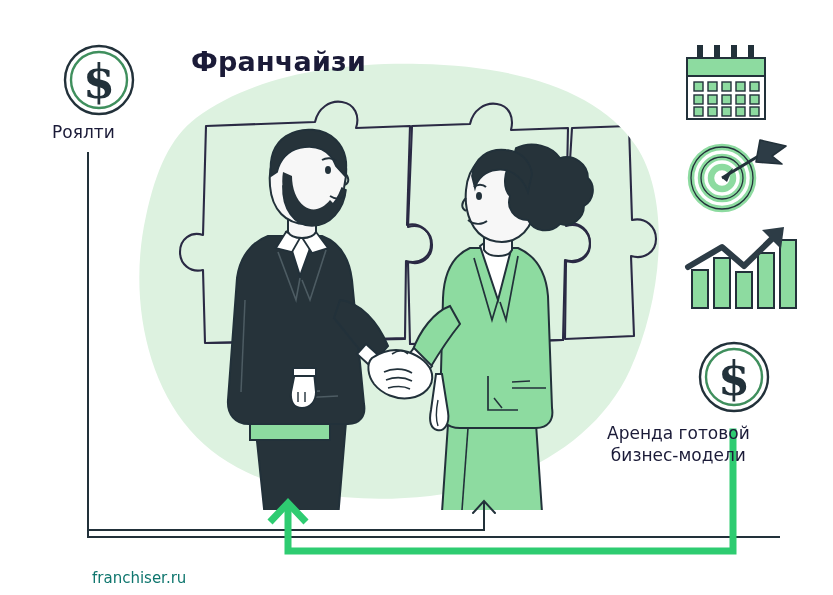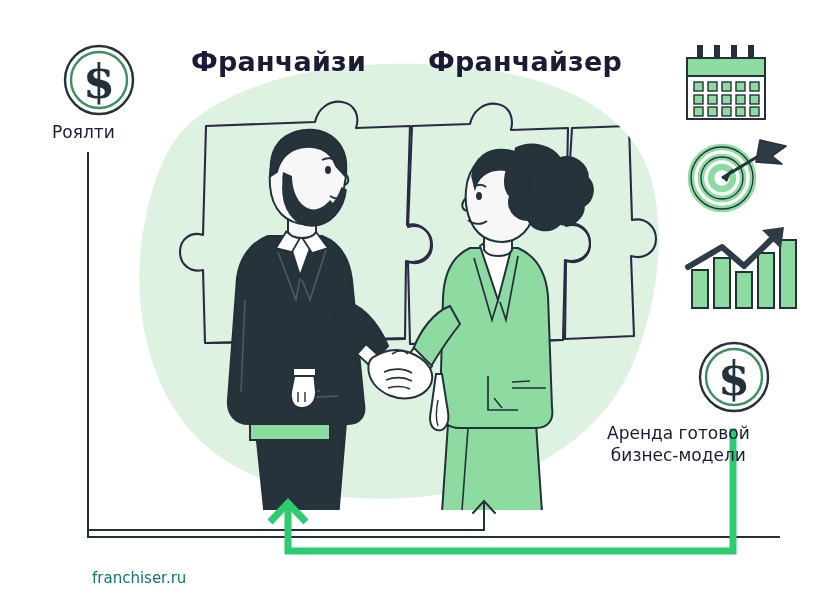--- a/index.html
+++ b/index.html
@@ -310,21 +310,20 @@
       <rect x="758" y="253" width="16" height="55" fill="#8ddba0" stroke="#22313a" stroke-width="2"></rect>
       <rect x="780" y="240" width="16" height="68" fill="#8ddba0" stroke="#22313a" stroke-width="2"></rect>
 
       <path d="M688 267 L722 247 L744 266 L779 232" fill="none" stroke="#2d3c46" stroke-width="6" stroke-linejoin="round" stroke-linecap="round"></path>
       <path d="M762 230 L784 227 L781 249 Z" fill="#2d3c46"></path>
     </g>
   </svg>
 
   <div class="hdr" id="hdr-left">Франчайзи</div>
 
-  <div class="hdr" id="hdr-right">Франчайзер</div>
 
   <div class="royalty-label">Роялти</div>
 
   <div class="site-label">franchiser.ru</div>
 
   <div class="rent-block">
     <div class="l1">Аренда готовой</div>
     <div class="l2">бизнес-модели</div>
   </div>
 

